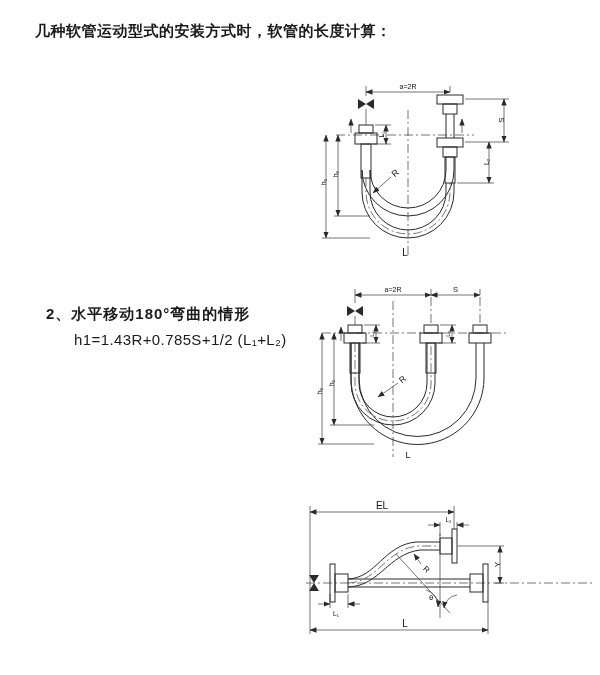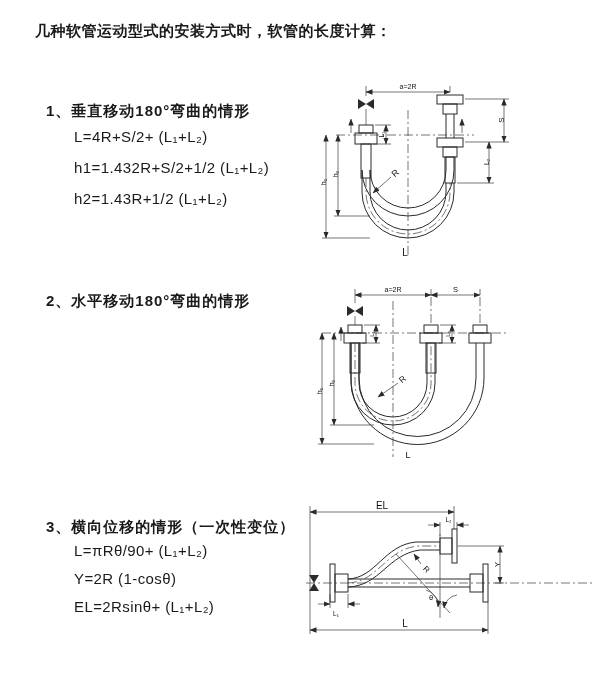--- a/index.html
+++ b/index.html
@@ -18,26 +18,20 @@
   svg.diag .sol{fill:#2a2a2a;stroke:none;}
   svg.diag text{fill:#111;stroke:none;font-family:"Liberation Sans","DejaVu Sans",sans-serif;}
 </style>
 </head>
 <body>
 
 <div class="page">
 
   <div class="doc-title">几种软管运动型式的安装方式时，软管的长度计算：</div>
 
-  <div class="section" style="top:102px">
-    <div class="sec-heading">1、垂直移动180°弯曲的情形</div>
-    <div class="formula">L=4R+S/2+ (L₁+L₂)</div>
-    <div class="formula">h1=1.432R+S/2+1/2 (L₁+L₂)</div>
-    <div class="formula">h2=1.43R+1/2 (L₁+L₂)</div>
-  </div>
 
   <svg class="diag" style="left:308px;top:70px" width="292" height="192" viewBox="0 0 292 192">
     <defs>
       <marker id="ar1" viewBox="0 0 7 7" refX="6.5" refY="3.5" markerWidth="7" markerHeight="7" markerUnits="userSpaceOnUse" orient="auto-start-reverse">
         <path d="M0,0.8 L7,3.5 L0,6.2 Z" fill="#2a2a2a"></path>
       </marker>
       <pattern id="hp1" width="3.5" height="3.5" patternUnits="userSpaceOnUse">
         <path d="M0,3.5 L3.5,0 M0,0 L3.5,3.5" stroke="#555" stroke-width="0.5"></path>
       </pattern>
     </defs>
@@ -82,22 +76,23 @@
       <text x="74.5" y="66" font-size="6.5" text-anchor="middle" transform="rotate(-90 74.5 64.5)">L₁</text>
       <text x="193" y="52.5" font-size="8" text-anchor="middle" transform="rotate(-90 193 50)">S</text>
       <text x="178" y="94.5" font-size="6.5" text-anchor="middle" transform="rotate(-90 178 92)">L₂</text>
       <text x="15" y="114.5" font-size="7" text-anchor="middle" transform="rotate(-90 15 112)">h₁</text>
       <text x="27" y="106.5" font-size="7" text-anchor="middle" transform="rotate(-90 27 104)">h₂</text>
       <text x="88" y="106" font-size="9" text-anchor="middle" transform="rotate(-40 88 104)">R</text>
       <text x="97" y="186" font-size="10" text-anchor="middle">L</text>
     </g>
   </svg>
 
-  <div class="section" style="top:292px">
+  <div class="section" style="top:305px">
     <div class="sec-heading">2、水平移动180°弯曲的情形</div>
+    <div class="formula">h1=1.43R+0.785S+1/2 (L₁+L₂)</div>
   </div>
 
   <svg class="diag" style="left:308px;top:283px" width="292" height="180" viewBox="0 0 292 180">
     <defs>
       <marker id="ar2" viewBox="0 0 7 7" refX="6.5" refY="3.5" markerWidth="7" markerHeight="7" markerUnits="userSpaceOnUse" orient="auto-start-reverse">
         <path d="M0,0.8 L7,3.5 L0,6.2 Z" fill="#2a2a2a"></path>
       </marker>
       <pattern id="hp2" width="3.5" height="3.5" patternUnits="userSpaceOnUse">
         <path d="M0,3.5 L3.5,0 M0,0 L3.5,3.5" stroke="#555" stroke-width="0.5"></path>
       </pattern>
@@ -141,26 +136,20 @@
       <text x="147.5" y="9" font-size="7.5" text-anchor="middle">S</text>
       <text x="64" y="53" font-size="6" text-anchor="middle" transform="rotate(-90 64 51)">L₁</text>
       <text x="140" y="53" font-size="6" text-anchor="middle" transform="rotate(-90 140 51)">L₂</text>
       <text x="11" y="110.5" font-size="7" text-anchor="middle" transform="rotate(-90 11 108)">h₁</text>
       <text x="23" y="102.5" font-size="7" text-anchor="middle" transform="rotate(-90 23 100)">h₂</text>
       <text x="95" y="99" font-size="8.5" text-anchor="middle" transform="rotate(-40 95 97)">R</text>
       <text x="100" y="175" font-size="9" text-anchor="middle">L</text>
     </g>
   </svg>
 
-  <div class="section sec3" style="top:518px">
-    <div class="sec-heading">3、横向位移的情形（一次性变位）</div>
-    <div class="formula">L=πRθ/90+ (L₁+L₂)</div>
-    <div class="formula">Y=2R (1-cosθ)</div>
-    <div class="formula">EL=2Rsinθ+ (L₁+L₂)</div>
-  </div>
 
   <svg class="diag" style="left:300px;top:498px" width="300" height="155" viewBox="0 0 300 155">
     <defs>
       <marker id="ar3" viewBox="0 0 7 7" refX="6.5" refY="3.5" markerWidth="7" markerHeight="7" markerUnits="userSpaceOnUse" orient="auto-start-reverse">
         <path d="M0,0.8 L7,3.5 L0,6.2 Z" fill="#2a2a2a"></path>
       </marker>
     </defs>
     <g>
       <path class="cl" d="M6,85 H294"></path>
       <path class="sol" d="M9,77 L14,85 L19,77 Z M9,93 L14,85 L19,93 Z"></path>

